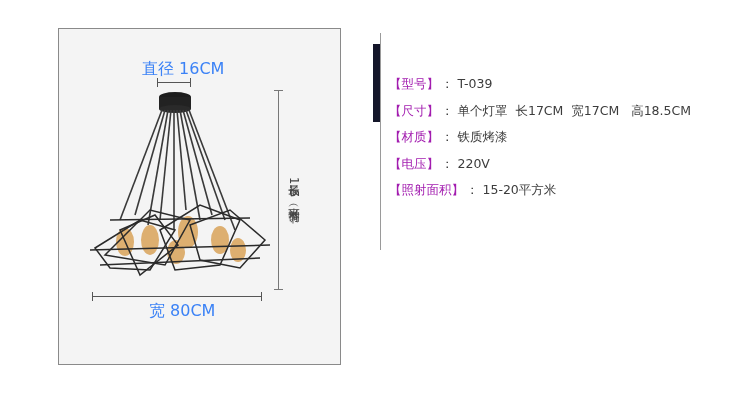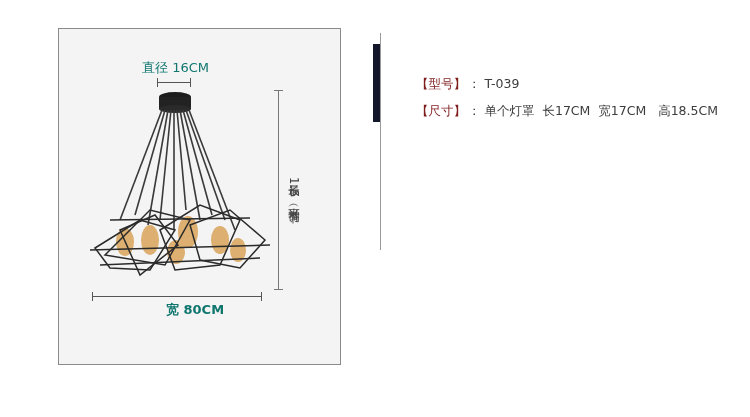--- a/index.html
+++ b/index.html
@@ -4,41 +4,41 @@
 <style>
   html, body { margin: 0; padding: 0; }
   body {
     width: 750px; height: 417px; background: #ffffff; position: relative; overflow: hidden;
     font-family: "DejaVu Sans", "Liberation Sans", sans-serif; color: #3a3a3a;
   }
   .frame {
     position: absolute; left: 58px; top: 28px; width: 283px; height: 337px;
     background: #f4f4f4; border: 1px solid #8a8a8a; box-sizing: border-box;
   }
-  .dim-label { position: absolute; font-size: 13px; color: #0f766e; white-space: nowrap; }
+  .dim-label { position: absolute; font-size: 16px; color: #3b82f6; white-space: nowrap; }
   .dim-line-h { position: absolute; height: 1px; background: #555; }
   .dim-line-h::before, .dim-line-h::after {
     content: ""; position: absolute; top: -4px; width: 1px; height: 9px; background: #555;
   }
   .dim-line-h::before { left: 0; } .dim-line-h::after { right: 0; }
   .dim-line-v { position: absolute; width: 1px; background: #777; }
   .dim-line-v::before, .dim-line-v::after {
     content: ""; position: absolute; left: -4px; height: 1px; width: 9px; background: #777;
   }
   .dim-line-v::before { top: 0; } .dim-line-v::after { bottom: 0; }
   .vert-label {
     position: absolute; left: 286px; top: 175px; font-size: 11.5px; color: #444;
     writing-mode: vertical-rl; letter-spacing: 1px;
   }
   .lamp { position: absolute; left: 80px; top: 80px; width: 200px; height: 200px; }
   .accent-line { position: absolute; left: 380px; top: 33px; width: 1px; height: 217px; background: #9a9a9a; }
   .accent-bar { position: absolute; left: 373px; top: 44px; width: 7px; height: 78px; background: #14162a; }
   .specs { position: absolute; left: 389px; top: 71px; }
   .spec-row { height: 26.5px; line-height: 26.5px; font-size: 12.5px; color: #3c3c3c; white-space: nowrap; }
-  .spec-key { color: #7f1d1d; margin-left: 27px; }
+  .spec-key { color: #a21caf; }
   .spec-sep { margin: 0 4px 0 2px; }
 </style>
 </head>
 <body>
 
 <div class="frame"></div>
 
 <div class="dim-label" style="left:142px; top:59px;">直径 16CM</div>
 <div class="dim-line-h" style="left:157px; top:82px; width:34px;"></div>
 
@@ -75,21 +75,24 @@
     <line x1="10" y1="170" x2="190" y2="165"></line>
     <line x1="20" y1="185" x2="180" y2="178"></line>
     <line x1="30" y1="140" x2="170" y2="138"></line>
   </g>
 </svg>
 
 <div class="dim-line-v" style="left:278px; top:90px; height:200px;"></div>
 <div class="vert-label">最长1.5米（可调节）</div>
 
 <div class="dim-line-h" style="left:92px; top:296px; width:170px;"></div>
-<div class="dim-label" style="left:166px; top:301px;font-weight:bold;">宽 80CM</div>
+<div class="dim-label" style="left:149px; top:301px;">宽 80CM</div>
 
 <div class="accent-line"></div>
 <div class="accent-bar"></div>
 
 <div class="specs">
   <div class="spec-row"><span class="spec-key">【型号】</span><span class="spec-sep">：</span><span>T-039</span></div>
   <div class="spec-row"><span class="spec-key">【尺寸】</span><span class="spec-sep">：</span><span style="white-space:pre">单个灯罩  长17CM  宽17CM   高18.5CM</span></div>
+  <div class="spec-row"><span class="spec-key">【材质】</span><span class="spec-sep">：</span><span>铁质烤漆</span></div>
+  <div class="spec-row"><span class="spec-key">【电压】</span><span class="spec-sep">：</span><span>220V</span></div>
+  <div class="spec-row"><span class="spec-key">【照射面积】</span><span class="spec-sep">：</span><span>15-20平方米</span></div>
 </div>
 
 </body></html>

